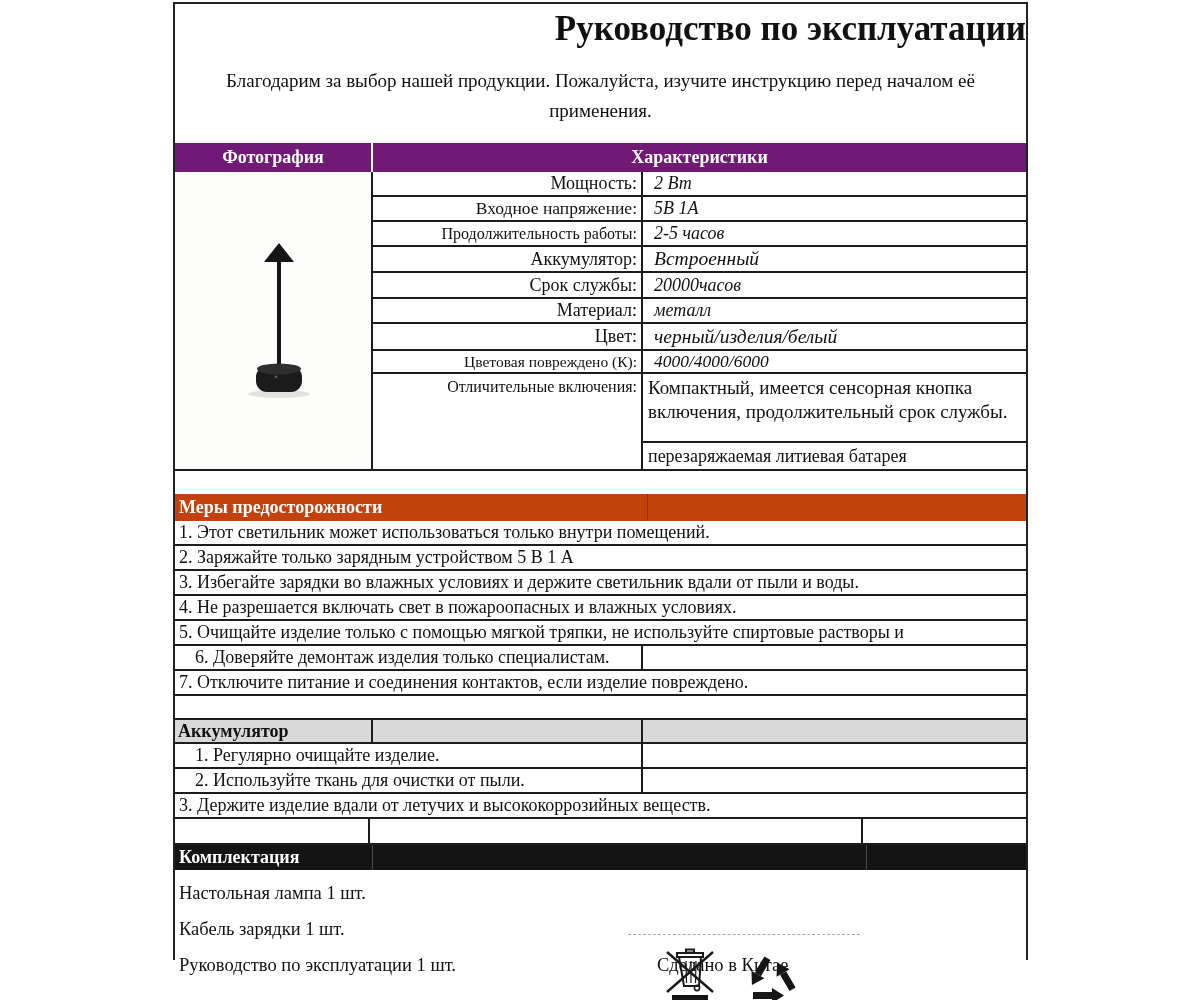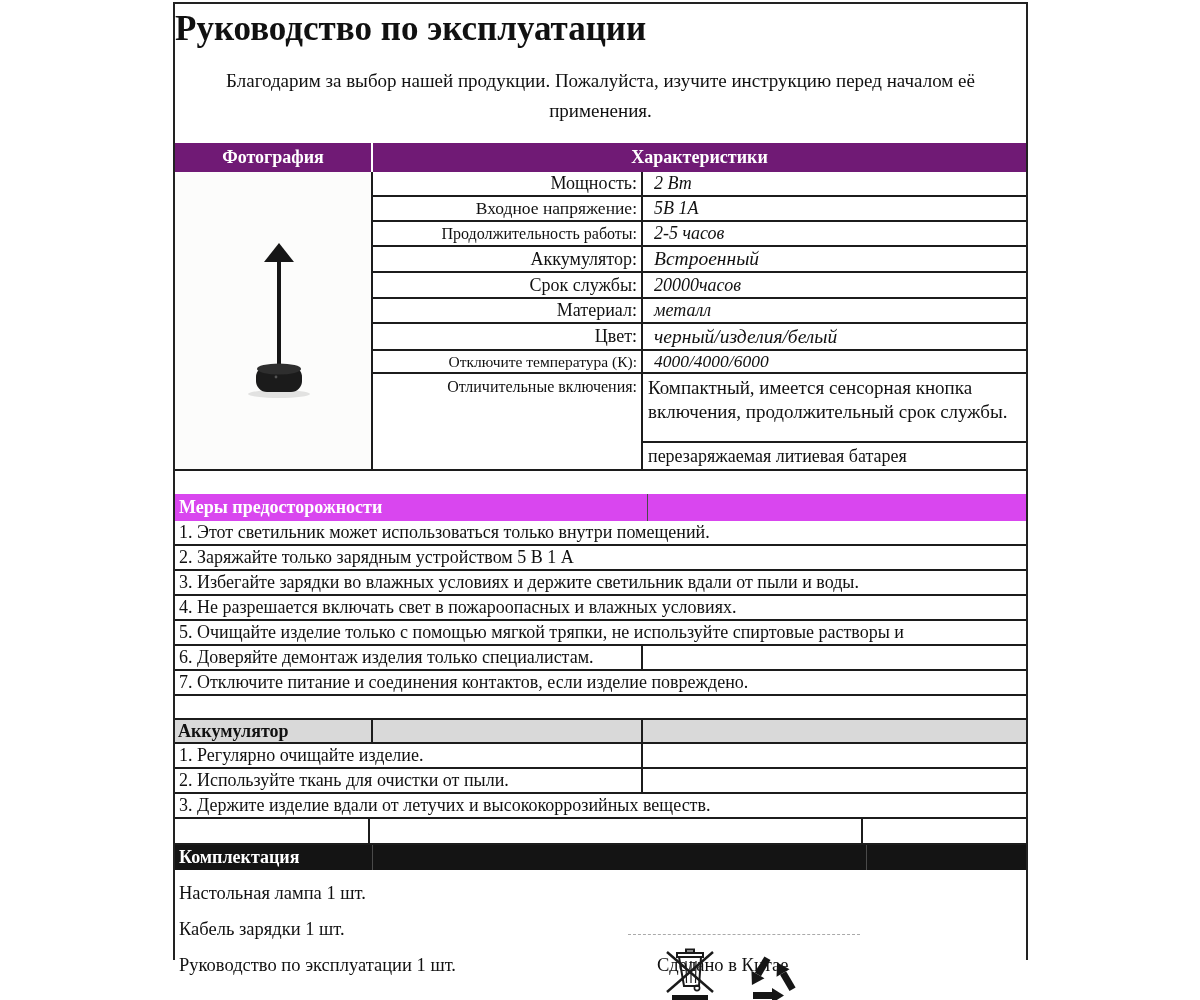--- a/index.html
+++ b/index.html
@@ -5,21 +5,21 @@
   html,body{margin:0;padding:0;}
   body{
     width:1200px;height:1000px;background:#ffffff;overflow:hidden;position:relative;
     font-family:"Liberation Serif","DejaVu Serif",serif;color:#111;
   }
   .page{position:absolute;left:173px;top:2px;width:855px;height:998px;}
   .frame{position:absolute;left:0;top:0;width:851px;height:956px;border:2px solid #222;border-bottom:none;}
 
   
   .title-block{height:139px;box-sizing:border-box;padding-top:4px;}
-  .doc-title{margin:0;text-align:left;font-size:35px;font-weight:bold;line-height:42px;}
+  .doc-title{margin:0;text-align:right;font-size:35px;font-weight:bold;line-height:42px;}
   .doc-intro{margin:16px 26px 0 26px;text-align:center;font-size:19px;line-height:30px;}
 
   
   .thead{display:flex;height:29px;}
   .th{background:#701a75;color:#fff;font-weight:bold;font-size:18px;line-height:29px;text-align:center;box-sizing:border-box;}
   .th-photo{width:198px;border-right:2px solid #fff;}
   .th-spec{flex:1;}
 
   
   .spec-area{display:flex;height:297px;border-bottom:2px solid #1c1c1c;box-sizing:content-box;}
@@ -34,30 +34,30 @@
   .spec-group{display:flex;height:95px;box-sizing:border-box;}
   .spec-group .spec-label{align-items:flex-start;padding-top:4px;}
   .feat-col{flex:1;display:flex;flex-direction:column;}
   .feat-main{height:69px;box-sizing:border-box;border-bottom:2px solid #1c1c1c;padding:2px 6px 0 5px;font-size:19px;line-height:24px;}
   .feat-sub{flex:1;display:flex;align-items:center;padding-left:5px;font-size:18px;}
 
   .gap1{height:23px;} .gap2{height:22px;}
 
   
   .bar{display:flex;box-sizing:border-box;}
-  .bar-black .cell{background:#d946ef;}
+  .bar-black .cell{background:#c2410c;}
   .bar-black{height:27px;}
   .bar-black .bar-text{color:#fff;font-weight:bold;font-size:18px;line-height:27px;padding-left:4px;}
   .seamL{border-left:1px solid #4a4a4a;}
   .c468{width:468px;} .c196{width:196px;} .c270{width:270px;} .c193{width:193px;} .c493{width:493px;} .cfill{flex:1;}
 
   
   .line{height:25px;box-sizing:border-box;border-bottom:2px solid #1c1c1c;display:flex;align-items:center;font-size:18px;padding-left:4px;}
   .line-split{padding-left:0;}
-  .line-split .lcell{width:468px;border-right:2px solid #1c1c1c;box-sizing:border-box;height:100%;display:flex;align-items:center;padding-left:4px;text-align:center;}
+  .line-split .lcell{width:468px;border-right:2px solid #1c1c1c;box-sizing:border-box;height:100%;display:flex;align-items:center;padding-left:20px;text-align:center;}
   .line-split .rcell{flex:1;}
 
   
   .bar-gray{height:26px;border-top:2px solid #1c1c1c;border-bottom:2px solid #1c1c1c;}
   .bar-gray .cell{background:#d9d9d9;box-sizing:border-box;}
   .bar-gray .bar-text{color:#111;font-weight:bold;font-size:18px;line-height:22px;padding-left:3px;}
   .divL{border-left:2px solid #1c1c1c;}
 
   
   .empty3{height:26px;box-sizing:border-box;border-bottom:2px solid #1c1c1c;display:flex;}
@@ -124,21 +124,21 @@
         </div>
         <div class="spec-row h25">
           <div class="spec-label">Материал:</div>
           <div class="spec-value">металл</div>
         </div>
         <div class="spec-row h27">
           <div class="spec-label">Цвет:</div>
           <div class="spec-value fs19">черный/изделия/белый</div>
         </div>
         <div class="spec-row h23">
-          <div class="spec-label fs15">Отключите температура (К):</div>
+          <div class="spec-label fs15">Цветовая повреждено (К):</div>
           <div class="spec-value fs17">4000/4000/6000</div>
         </div>
         <div class="spec-group">
           <div class="spec-label fs16">Отличительные включения:</div>
           <div class="feat-col">
             <div class="feat-main">Компактный, имеется сенсорная кнопка включения, продолжительный срок службы.</div>
             <div class="feat-sub">перезаряжаемая литиевая батарея</div>
           </div>
         </div>
       </div>

